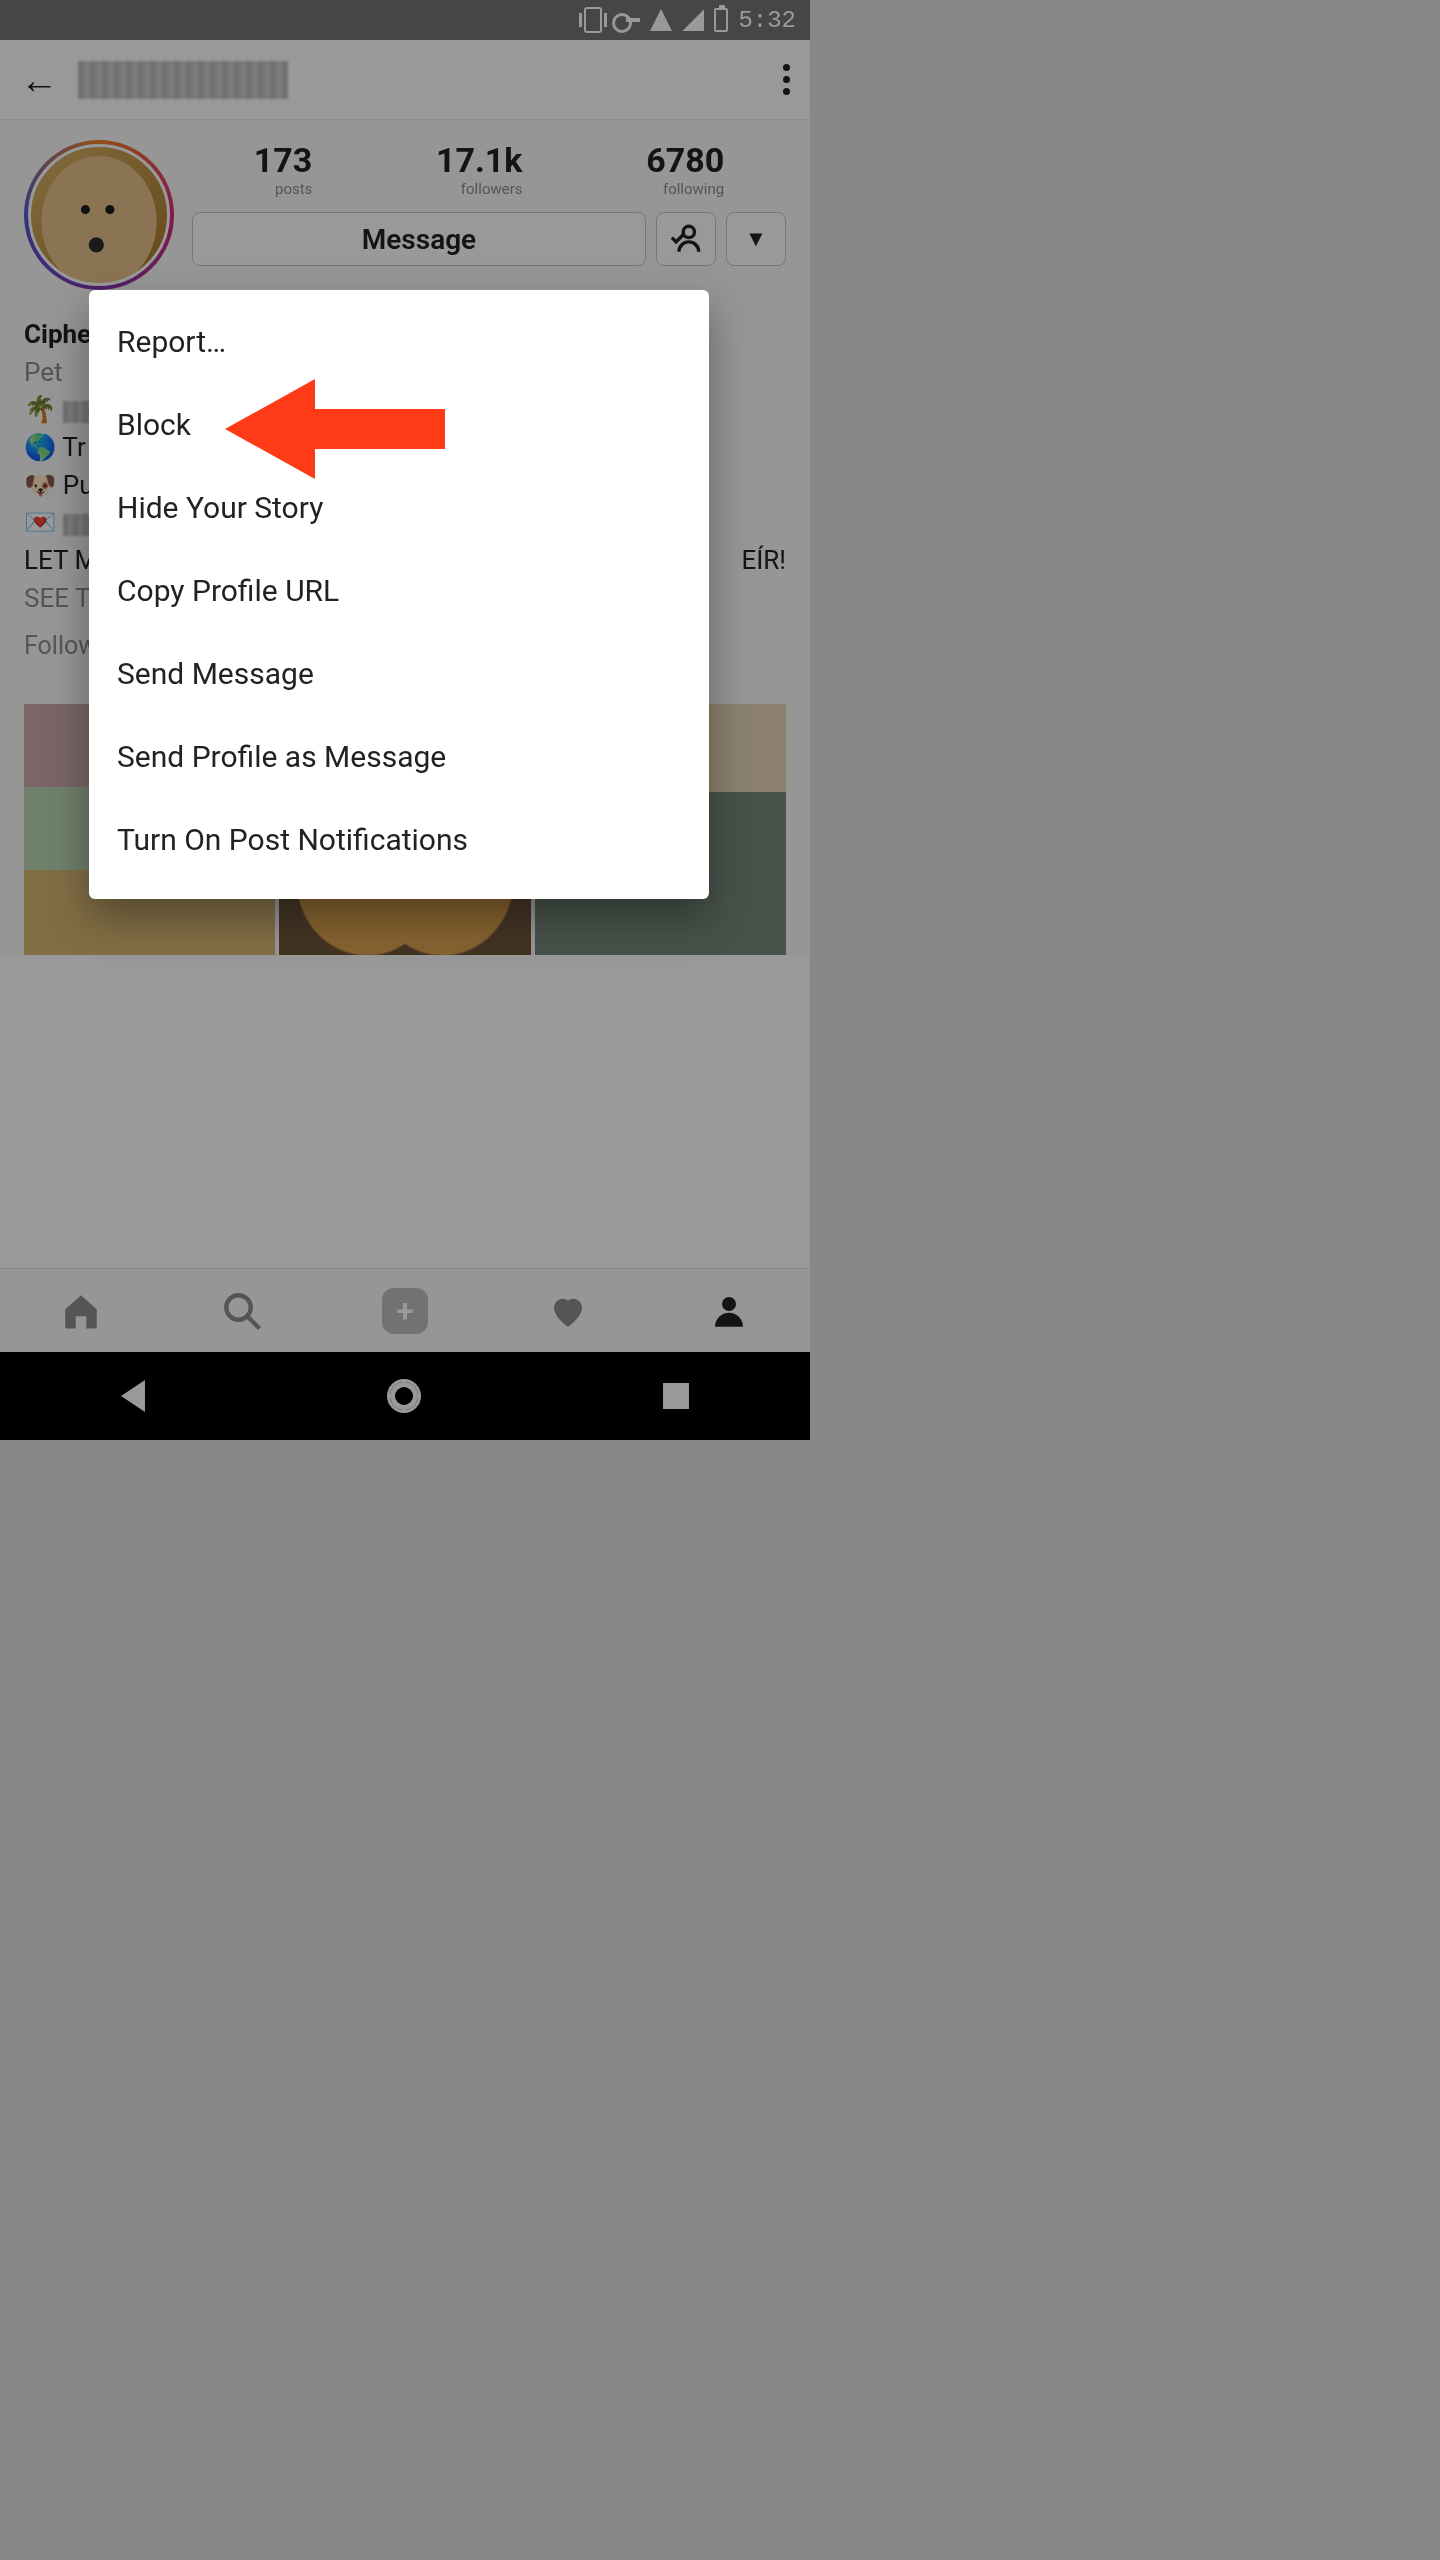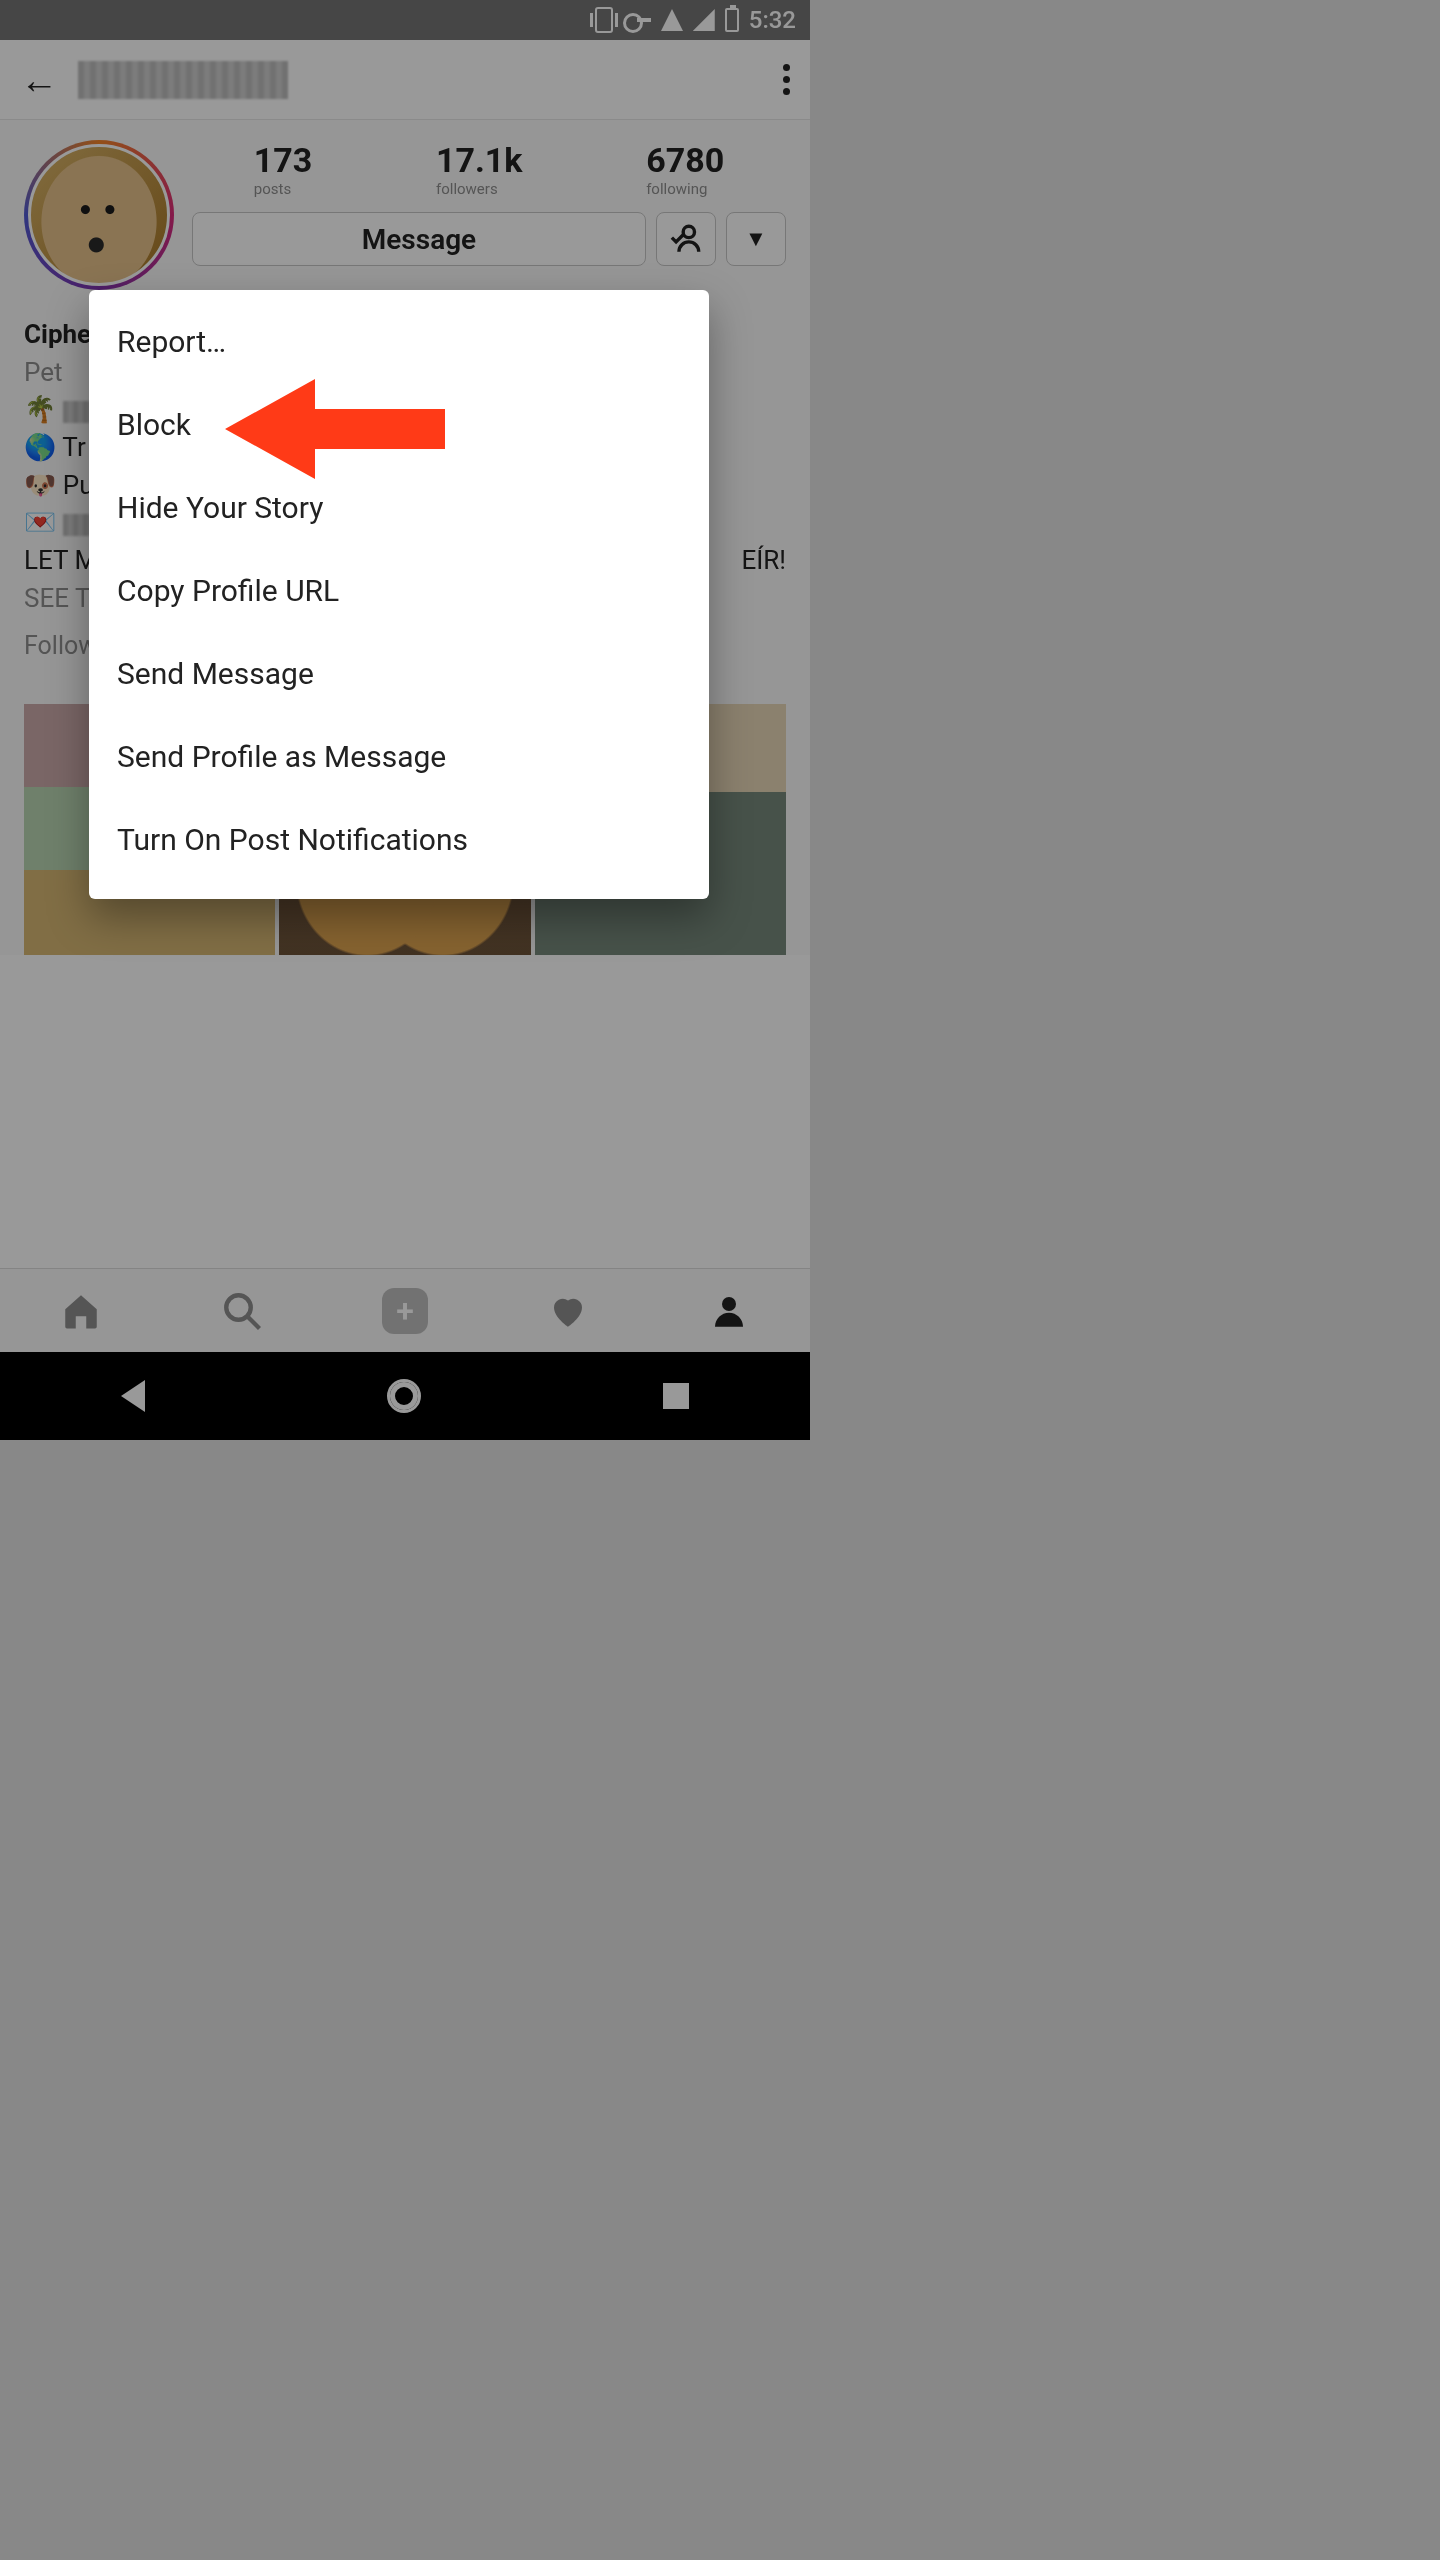--- a/index.html
+++ b/index.html
@@ -29,20 +29,21 @@
     height: 40px;
     background: #757575;
     color: #fff;
     display: flex;
     justify-content: flex-end;
     align-items: center;
     gap: 10px;
     padding: 0 14px;
     font-size: 24px;
     font-weight: 500;
+    font-family: Liberation Mono, monospace;
   }
   .status-bar .glyph { display:inline-block; }
   .status-bar .wifi, .status-bar .cell, .status-bar .batt { width:22px; height:22px; }
   .status-bar .wifi { 
     clip-path: polygon(0 0, 100% 0, 50% 100%);
     background:#fff; transform: rotate(180deg);
   }
   .status-bar .cell {
     clip-path: polygon(0 100%, 100% 0, 100% 100%);
     background:#fff;
@@ -100,21 +101,21 @@
     width:100%; height:100%; border-radius:50%;
     background:
       radial-gradient(circle at 48% 72%, #2b2b2b 0 7px, transparent 8px),
       radial-gradient(circle at 40% 46%, #1c1c1c 0 4px, transparent 5px),
       radial-gradient(circle at 58% 46%, #1c1c1c 0 4px, transparent 5px),
       radial-gradient(ellipse 70% 80% at 50% 55%, #e7c28a 0 60%, transparent 61%),
       linear-gradient(135deg,#d9b56a,#a87727);
     border:3px solid #fff;
   }
   .stats{ flex:1; }
-  .stats-row{ display:flex; justify-content:space-around; text-align:left;}
+  .stats-row{ display:flex; justify-content:space-around; text-align:right;}
   .stat-num{ font-size:34px; font-weight:700; color:#222;}
   .stat-label{ font-size:15px; color:#8e8e8e;}
   .action-row{ display:flex; gap:10px; margin-top:14px;border-radius:19px;}
   .btn{
     border:1px solid #c7c7c7; border-radius:8px; background:#fff;
     height:54px; display:flex; align-items:center; justify-content:center;
     font-size:28px; font-weight:600; color:#222;
   }
   .btn-message{ flex:1;}
   .btn-follow, .btn-more{ width:60px;}

